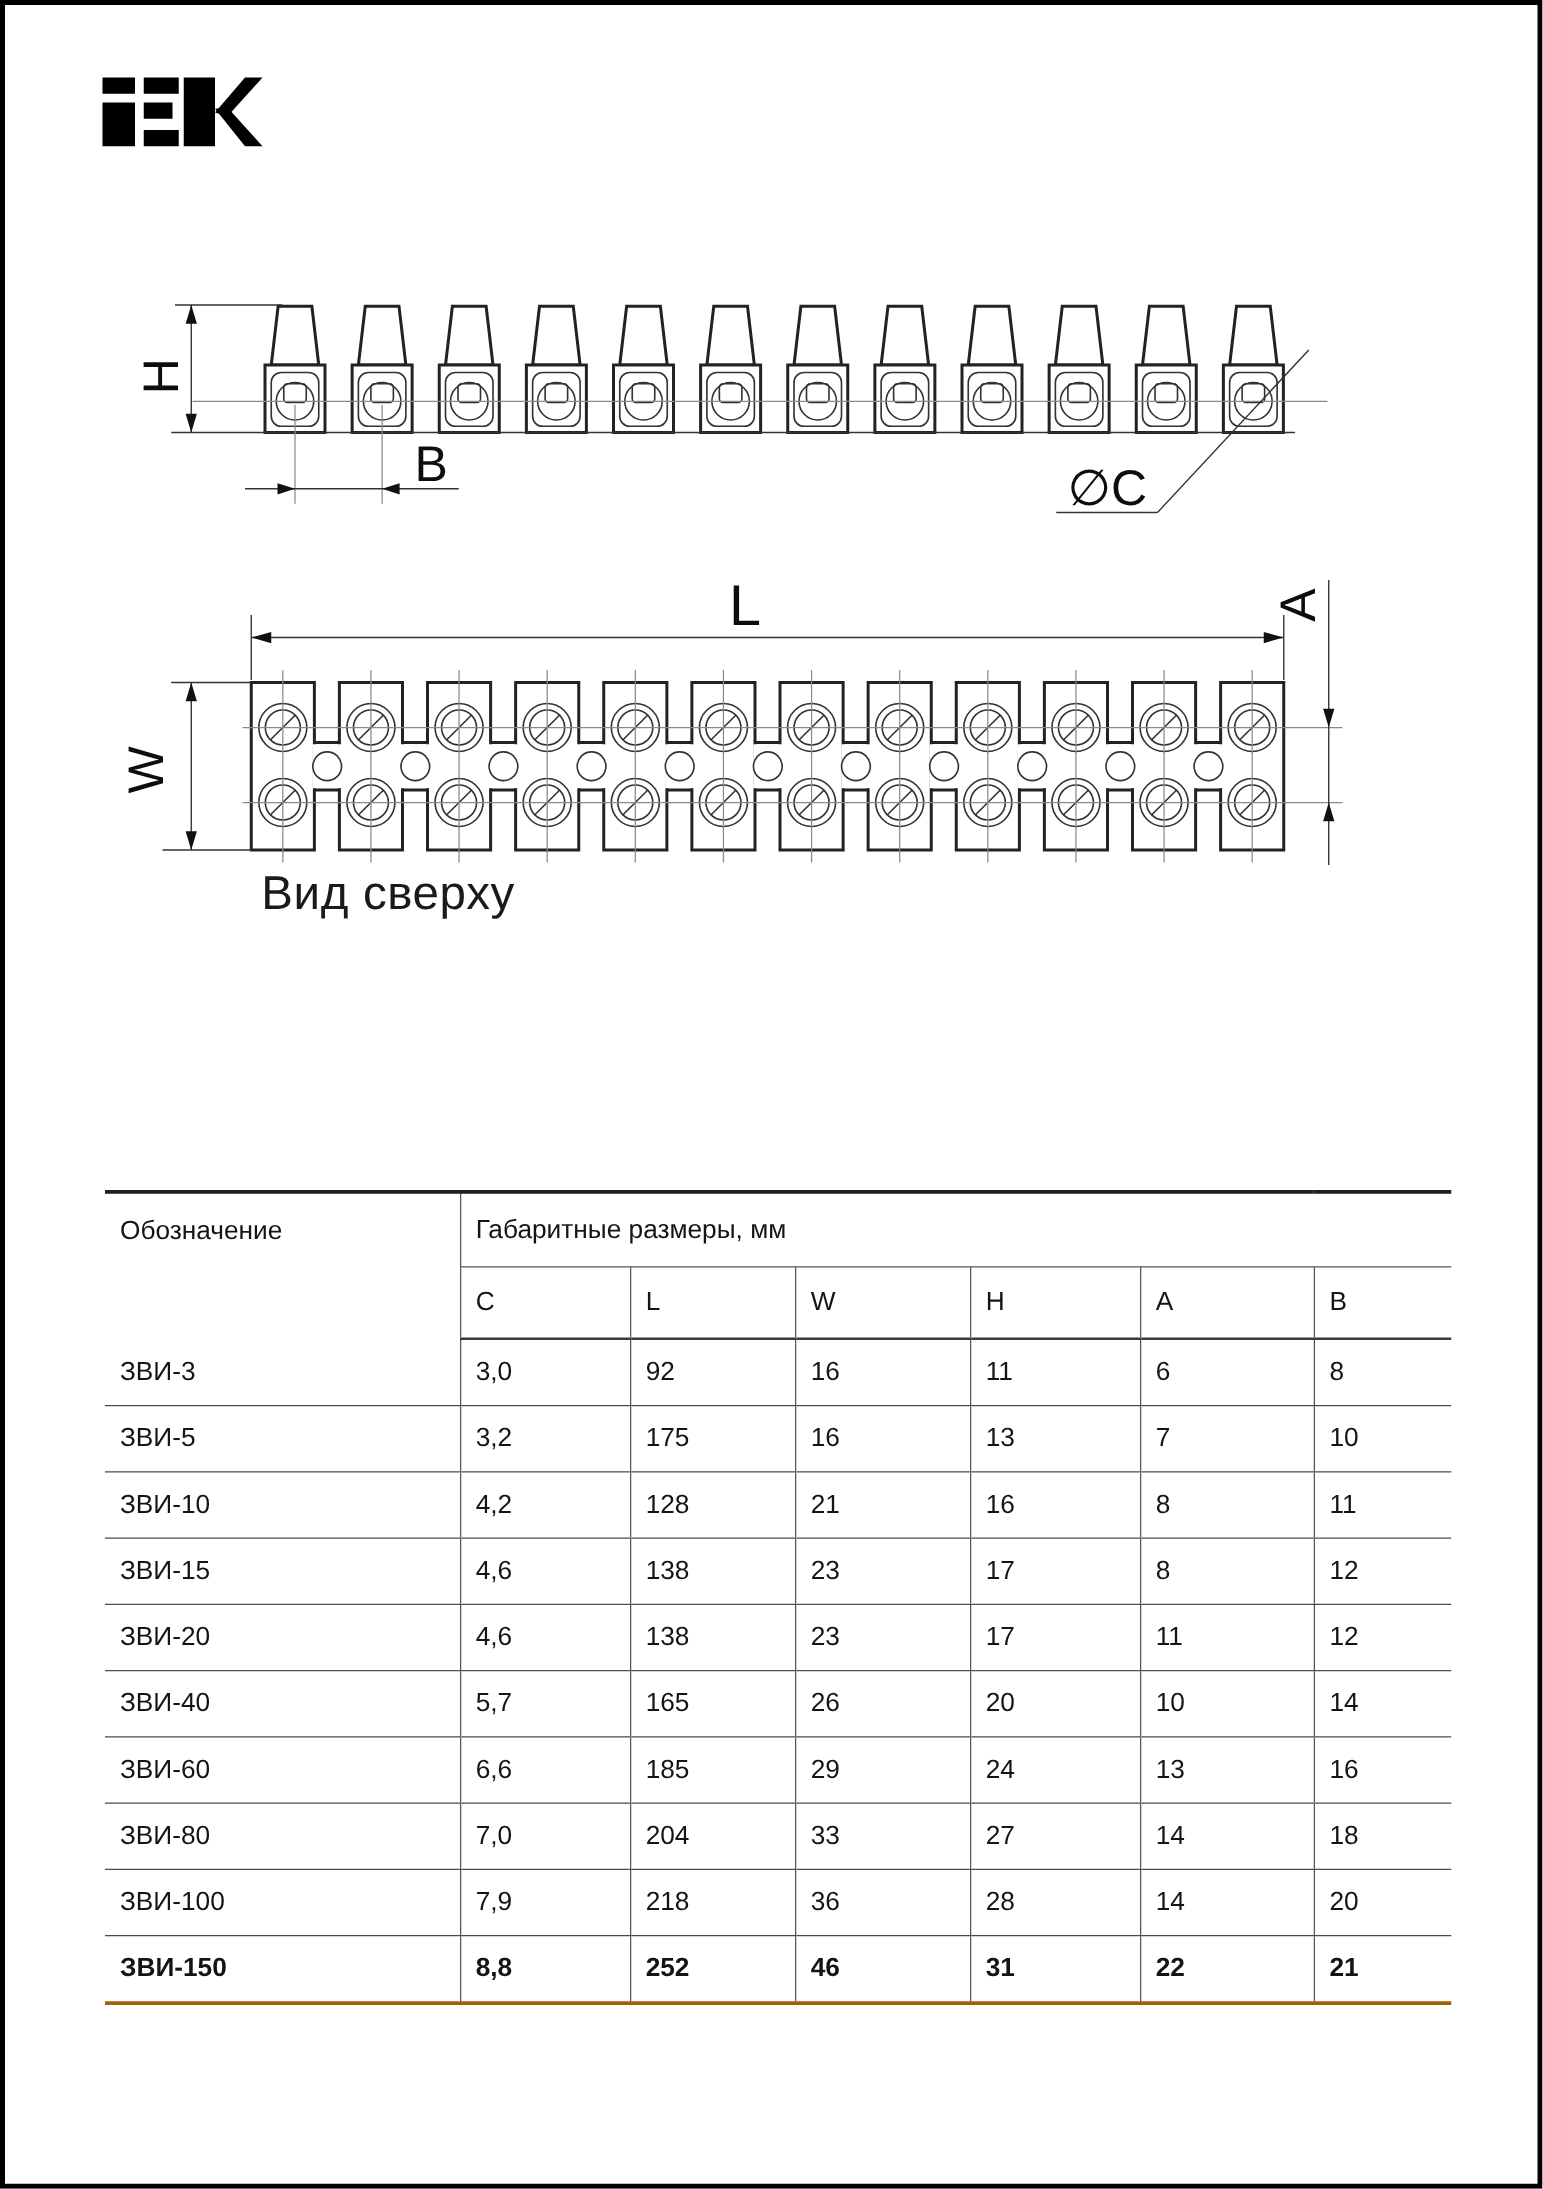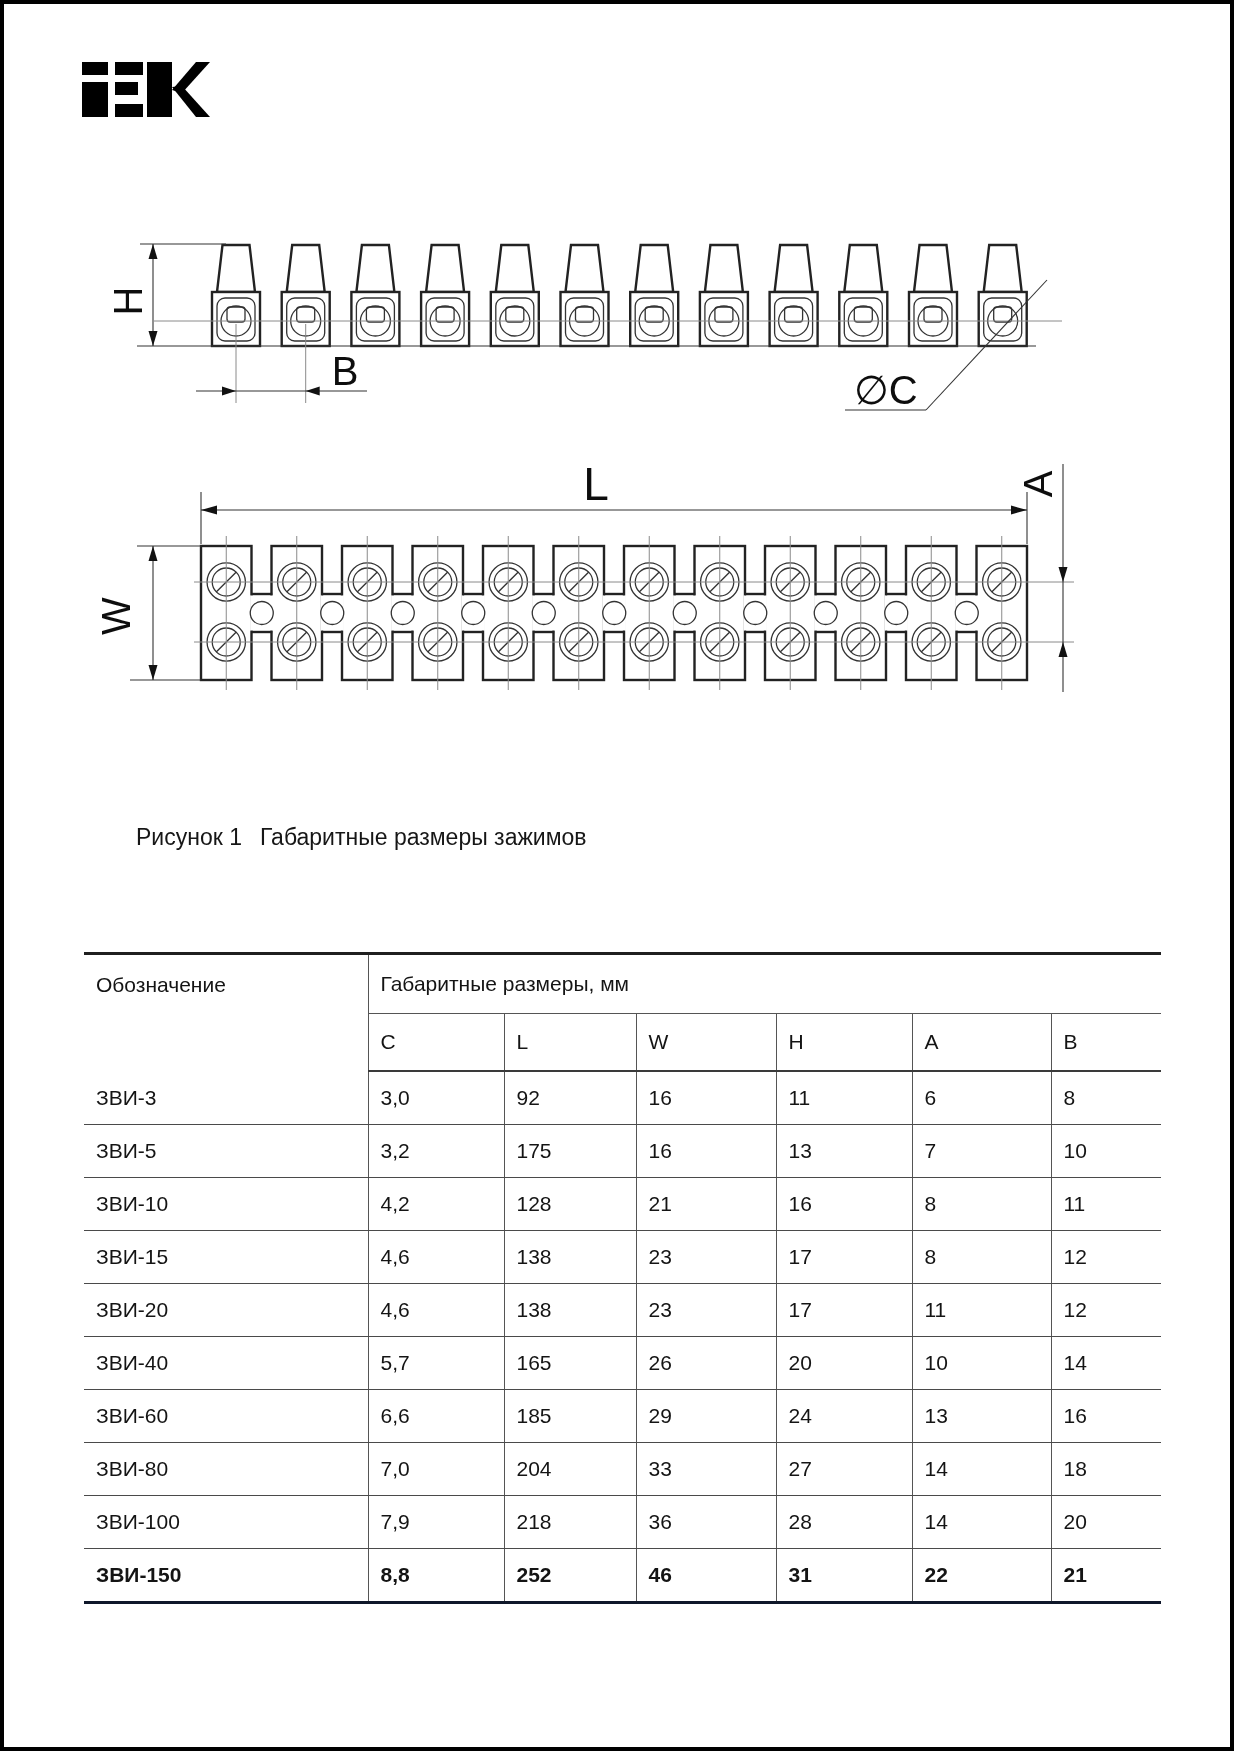--- a/index.html
+++ b/index.html
@@ -20,21 +20,21 @@
   .topview-label{
     position:absolute;left:205px;top:690px;font-size:38px;color:#1a1a1a;letter-spacing:0.5px;
   }
   .figure-caption{
     position:absolute;left:132px;top:820px;font-size:23px;color:#161616;
   }
   .figure-caption .cap-label{margin-right:18px;}
   table.dims{
     position:absolute;left:80px;top:948px;width:1077px;
     border-collapse:collapse;table-layout:fixed;
-    border-top:3px solid #1f1f1f;border-bottom:3px solid #0f172a;
+    border-top:3px solid #1f1f1f;border-bottom:3px solid #a16207;
     font-size:21px;color:#141414;
   }
   table.dims th,table.dims td{
     font-weight:normal;text-align:left;padding:0 0 0 12px;vertical-align:middle;
   }
   table.dims .vline{border-left:1px solid #555;}
   table.dims thead tr.r1 th{height:58px;vertical-align:middle;}
   table.dims thead tr.r1 th.c0{vertical-align:top;padding-top:18px;}
   table.dims thead tr.r2 th{height:56px;border-bottom:2px solid #3a3a3a;}
   table.dims thead th.group{border-bottom:1px solid #555;margin-left:28px;}
@@ -206,24 +206,22 @@
 
       <g>
         <line class="dim" x1="1059" y1="460" x2="1059" y2="688"></line>
         <path class="arr" d="M1059,578 L1054.5,563 L1063.5,563 Z"></path>
         <path class="arr" d="M1059,638 L1054.5,653 L1063.5,653 Z"></path>
         <text class="lbl" transform="translate(1048,480) rotate(-90)" text-anchor="middle">A</text>
       </g>
     </g>
   </svg>
 
-
-  <div class="figure-caption">
-    <span class="cap-label">Рисунок 1</span><span>Габаритные размеры зажимов</span>
-  </div>
+  <div class="topview-label">Вид сверху</div>
+
 
   <table class="dims">
     <colgroup>
       <col style="width:284px">
         <col style="width:136px">
         <col style="width:132px">
       <col style="width:140px">
         <col style="width:136px">
         <col style="width:139px">
       <col style="width:110px">

